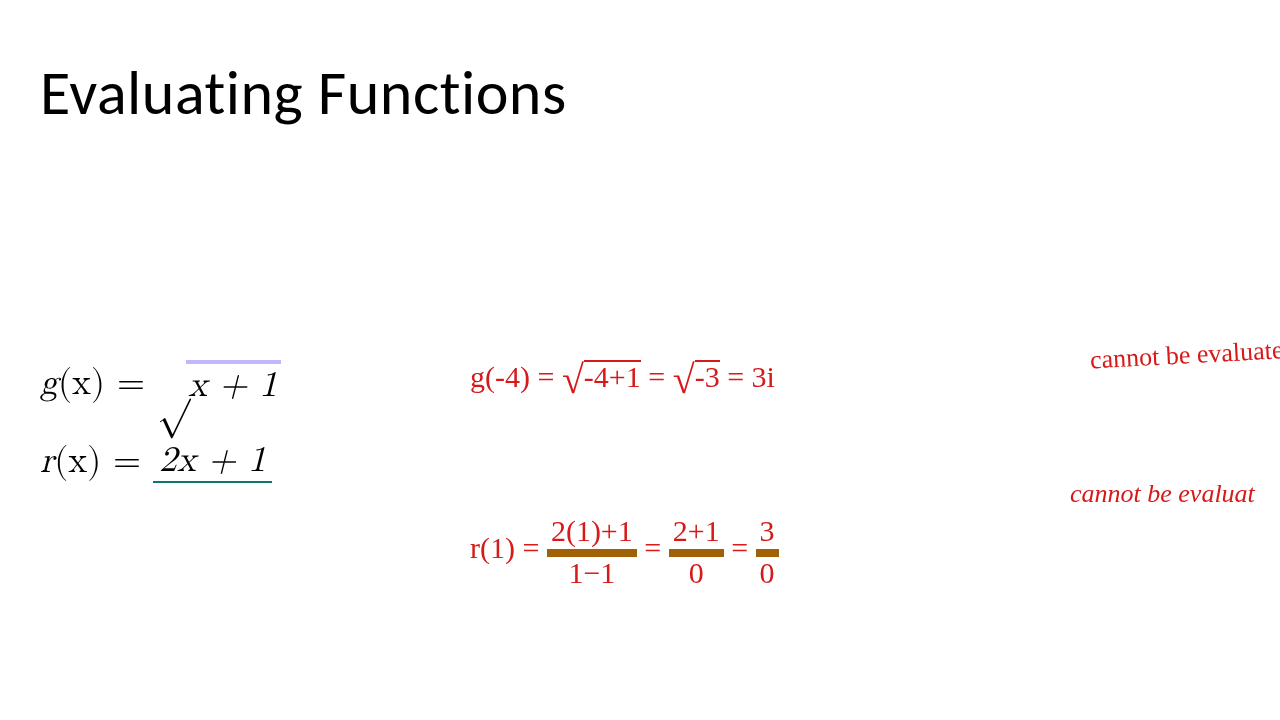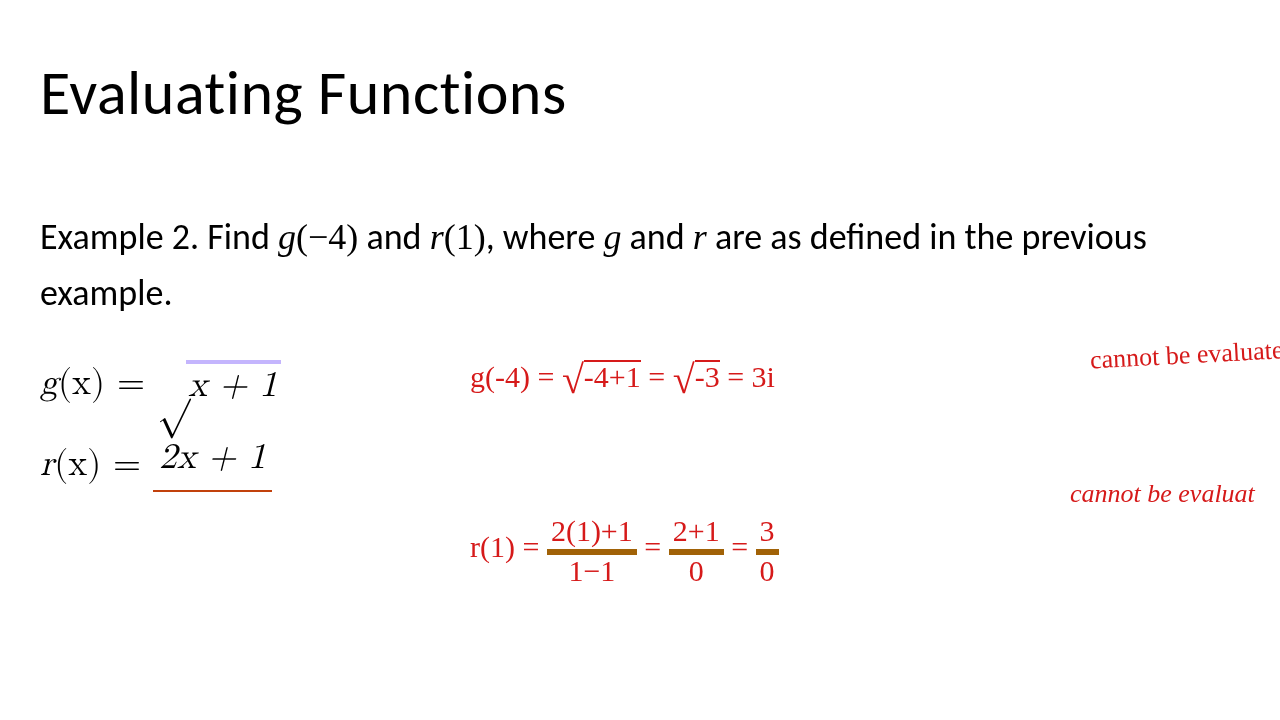--- a/index.html
+++ b/index.html
@@ -60,21 +60,21 @@
     margin-left: -4px;
   }
   .frac {
     display: inline-block;
     text-align: center;
     vertical-align: middle;
     line-height: 1.1;
     position: relative;
     top: -2px;
   }
-  .frac .num { display:block; padding: 0 6px 12px 6px; border-bottom: 2px solid #c2410c; }
+  .frac .num { display:block; padding: 0 6px 0 6px; border-bottom: 2px solid #0f766e; }
   .frac .den { display:block; padding: 2px 6px 0 6px; }
 
   
   .hand {
     position: absolute;
     color: #d61a1a;
     font-family: "Segoe Script", "Comic Sans MS", cursive;
     font-size: 30px;
     line-height: 1;
     white-space: nowrap;
@@ -88,34 +88,31 @@
     font-size: 40px;
     display: inline-block;
     vertical-align: -6px;
   }
   .hfrac {
     display: inline-block;
     text-align: center;
     vertical-align: middle;
     line-height: 1.05;
   }
-  .hfrac .n { display:block; padding:0 4px 2px 4px; border-bottom: 6px solid #a16207; }
+  .hfrac .n { display:block; padding:0 4px 2px 4px; border-bottom: 8px solid #a16207; }
   .hfrac .d { display:block; padding:0 4px 0 4px; }
   .note { font-size: 26px; }
 </style>
 </head>
 <body>
 
 <div class="slide">
 
   <div class="title">Evaluating Functions</div>
 
-  <div class="example-text">
-    <span>Example 2. Find </span><span class="mi">g</span><span class="mn">(−4)</span><span> and </span><span class="mi">r</span><span class="mn">(1)</span><span>, where </span><span class="mi">g</span><span> and </span><span class="mi">r</span><span> are as defined in the previous example.</span>
-  </div>
 
   <div class="formula-block f-g">
     <span style="font-style:italic;">g</span><span>(x) = </span><span class="sqrt-wrap"><span class="sqrt-sign">√</span><span class="sqrt-body" style="font-style:italic;">x + 1</span></span>
   </div>
 
   <div class="formula-block f-r">
     <span style="font-style:italic;">r</span><span>(x) = </span><span class="frac"><span class="num" style="font-style:italic;">2x + 1</span></span>
   </div>
 
   <div class="hand" style="left:470px; top:360px;">

